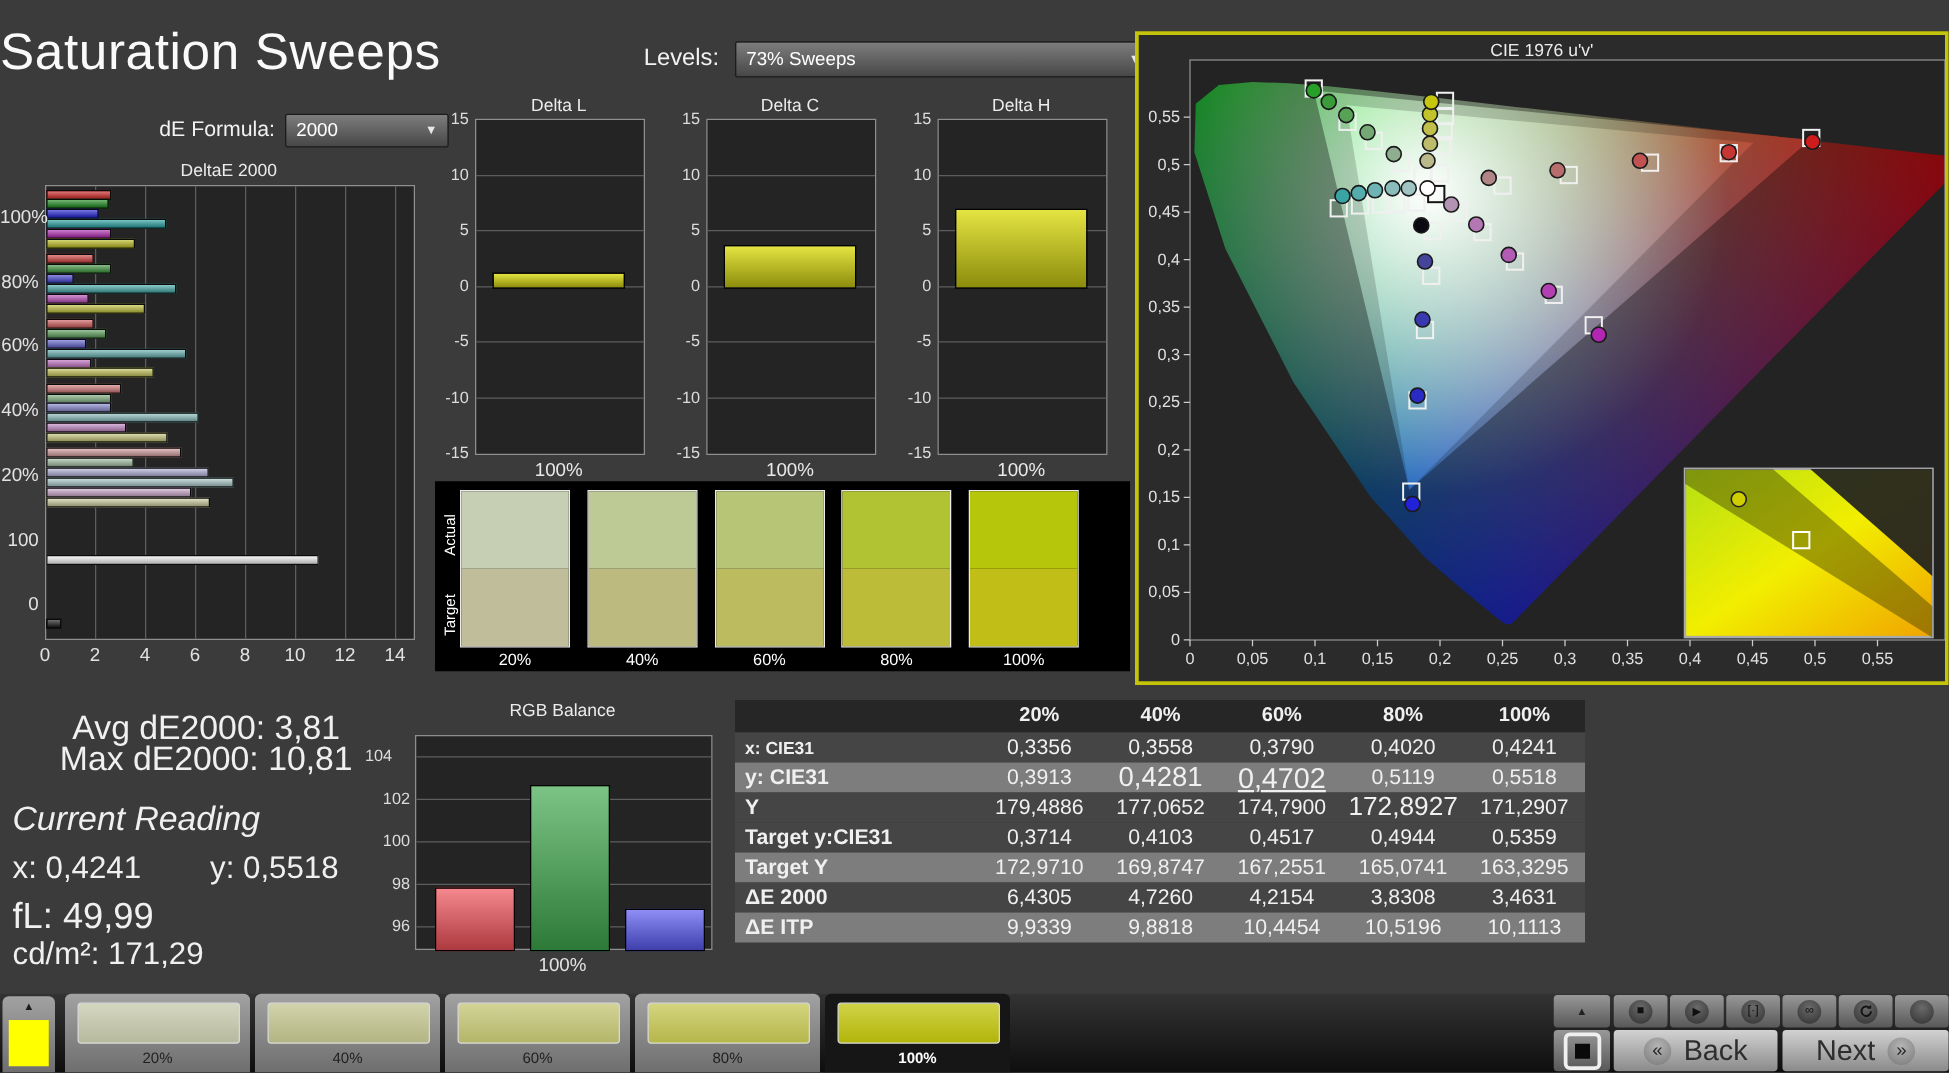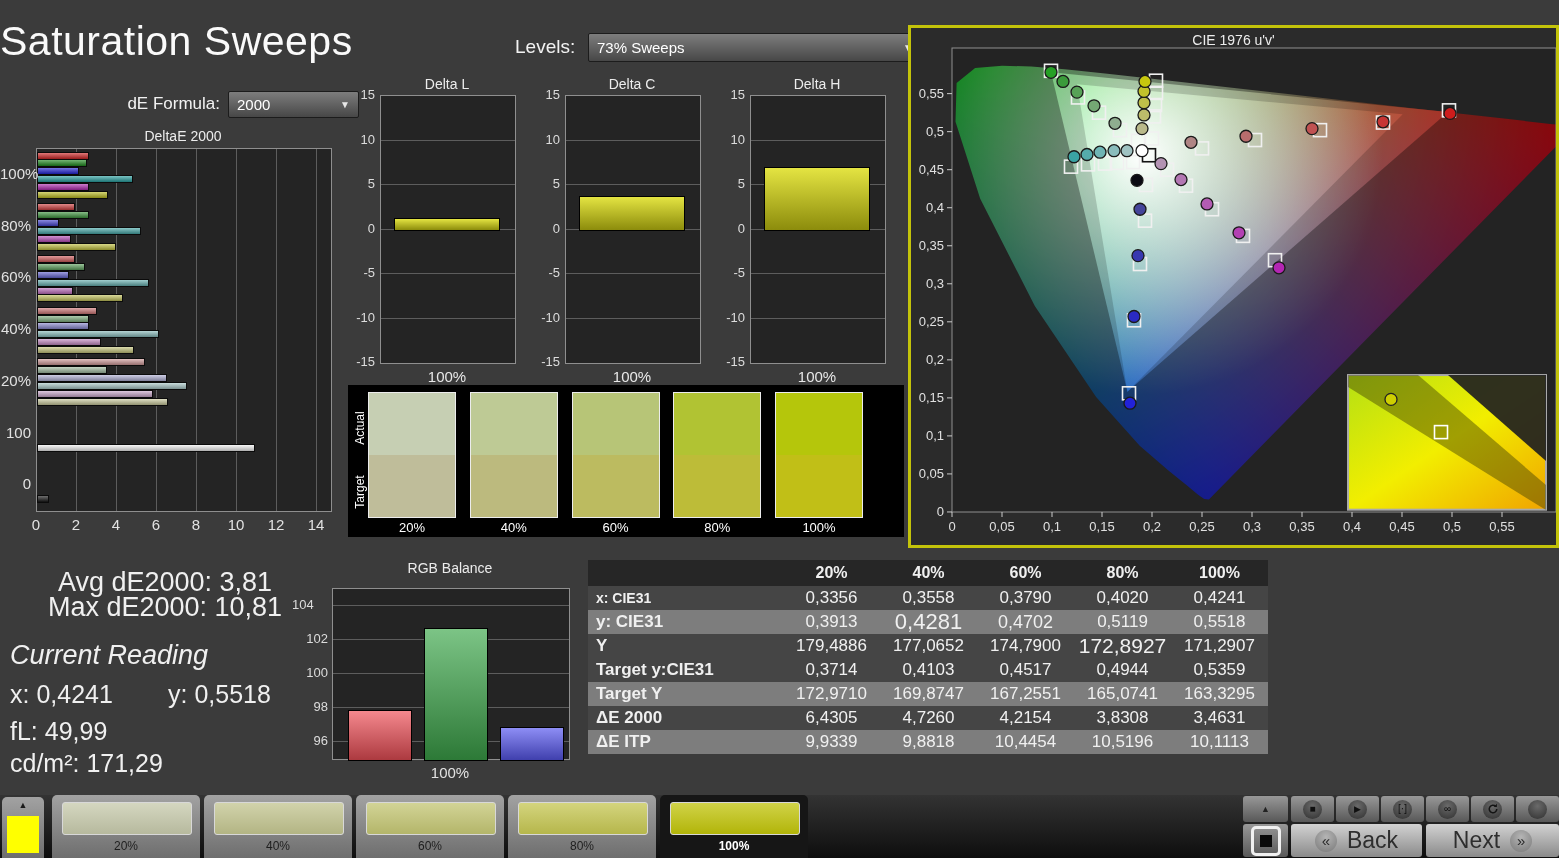--- a/index.html
+++ b/index.html
@@ -39,21 +39,21 @@
   .sw-label{position:absolute;top:135px;width:88px;text-align:center;font-size:13px;color:#fff;}
 
   #cie-panel{left:908px;top:25px;width:645px;height:517px;border:3px solid #c3c30a;background:#2b2b2b;}
   #cie-title{left:0;top:4px;width:645px;}
 
   #avg-line{left:0;top:556px;width:330px;text-align:center;font-size:27px;margin-top:11px;}
   #max-line{left:0;top:592px;width:330px;text-align:center;font-size:27px;}
   #current-reading{left:10px;top:640px;font-size:27px;font-style:italic;}
   #cr-x{left:10px;top:680px;font-size:25px;}
   #cr-y{left:168px;top:680px;font-size:25px;}
-  #cr-fl{left:10px;top:717px;font-size:25px;}
+  #cr-fl{left:10px;top:717px;font-size:29px;}
   #cr-cd{left:10px;top:749px;font-size:25px;}
 
   #chart-rgb{left:290px;top:560px;width:290px;height:226px;}
 
   #table-host{left:588px;top:560px;width:680px;}
   .trow{display:flex;width:680px;}
   .tcell{box-sizing:border-box;overflow:hidden;white-space:nowrap;}
   .tlabel{width:195px;padding-left:8px;font-weight:bold;}
   .tval{width:97px;text-align:center;}
 
@@ -503,21 +503,21 @@
         <div class="tcell tval" style="font-size: 17px; line-height: 24px;">0,3356</div>
         <div class="tcell tval" style="font-size: 17px; line-height: 24px;">0,3558</div>
         <div class="tcell tval" style="font-size: 17px; line-height: 24px;">0,3790</div>
         <div class="tcell tval" style="font-size: 17px; line-height: 24px;">0,4020</div>
         <div class="tcell tval" style="font-size: 17px; line-height: 24px;">0,4241</div>
       </div>
       <div class="trow" style="height: 24px; background: rgb(125, 125, 125);">
         <div class="tcell tlabel" style="font-size: 17px; line-height: 24px;">y: CIE31</div>
         <div class="tcell tval" style="font-size: 17px; line-height: 24px;">0,3913</div>
         <div class="tcell tval" style="font-size: 22px; line-height: 24px;">0,4281</div>
-        <div class="tcell tval" style="font-size: 18px; line-height: 24px;">0,4702</div>
+        <div class="tcell tval" style="font-size: 23px; line-height: 24px; text-decoration: underline;">0,4702</div>
         <div class="tcell tval" style="font-size: 17px; line-height: 24px;">0,5119</div>
         <div class="tcell tval" style="font-size: 17px; line-height: 24px;">0,5518</div>
       </div>
       <div class="trow" style="height: 24px; background: rgb(69, 69, 69);">
         <div class="tcell tlabel" style="font-size: 17px; line-height: 24px;">Y</div>
         <div class="tcell tval" style="font-size: 17px; line-height: 24px;">179,4886</div>
         <div class="tcell tval" style="font-size: 17px; line-height: 24px;">177,0652</div>
         <div class="tcell tval" style="font-size: 17px; line-height: 24px;">174,7900</div>
         <div class="tcell tval" style="font-size: 21px; line-height: 24px;">172,8927</div>
         <div class="tcell tval" style="font-size: 17px; line-height: 24px;">171,2907</div>

